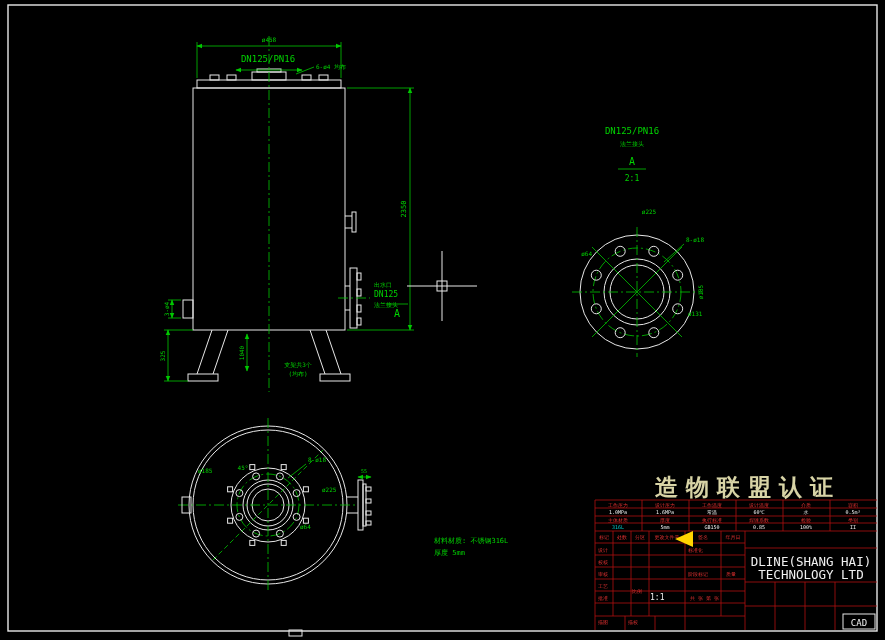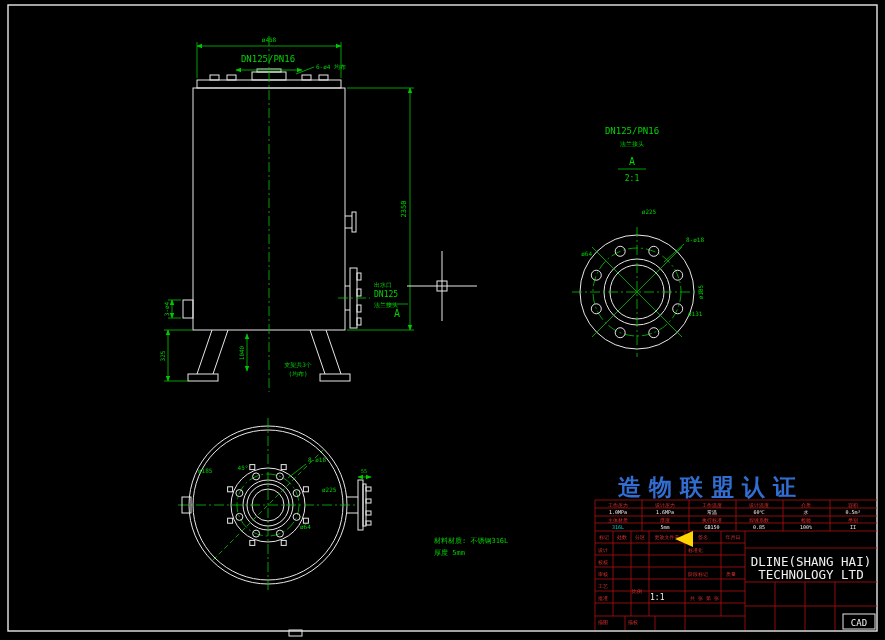--- a/index.html
+++ b/index.html
@@ -15,21 +15,21 @@
   .rl {stroke:#b01010;fill:none;stroke-width:0.8;}
   
   text{font-family:"DejaVu Sans Mono","Liberation Mono",monospace;}
   .tg{fill:#00d400;}
   .tw{fill:#f0f0f0;}
   .tr{fill:#e03030;}
   .tc{fill:#00c8c8;}
   .t5{font-size:5px;} .t6{font-size:6px;} .t7{font-size:7px;} .t8{font-size:8px;}
   .t9{font-size:9px;} .t10{font-size:10px;} .t12{font-size:12.5px;}
   #watermark{position:absolute;left:618px;top:472px;width:260px;
-      font-size:23px;font-weight:bold;letter-spacing:8px;color:#3b82f6;opacity:.85;z-index:5;}
+      font-size:23px;font-weight:bold;letter-spacing:8px;color:#fef9c3;opacity:.85;z-index:5;text-align:center;}
 </style>
 </head>
 <body>
 
 <div id="stage">
 
   <div id="watermark">造物联盟认证</div>
 
   <svg width="885" height="640" viewBox="0 0 885 640">
     <defs>

